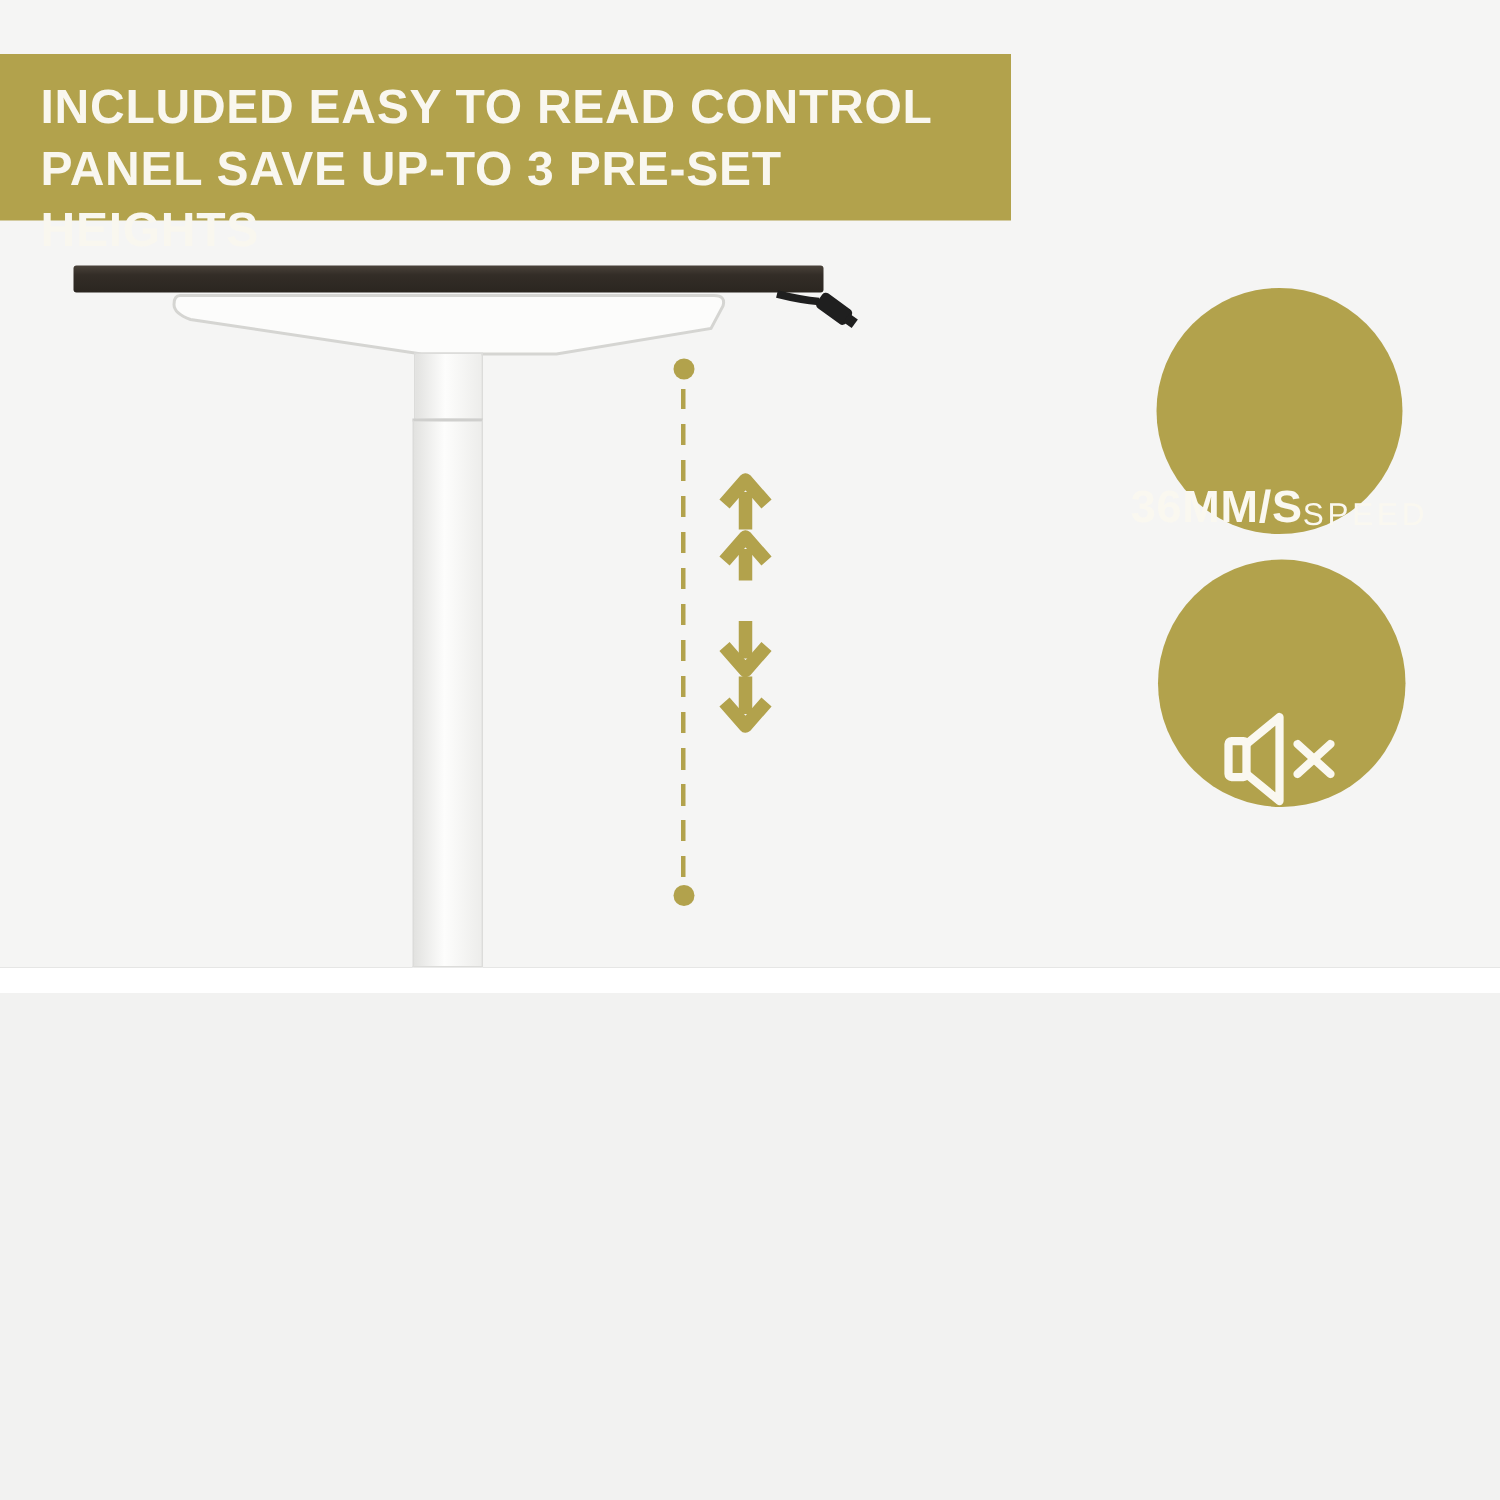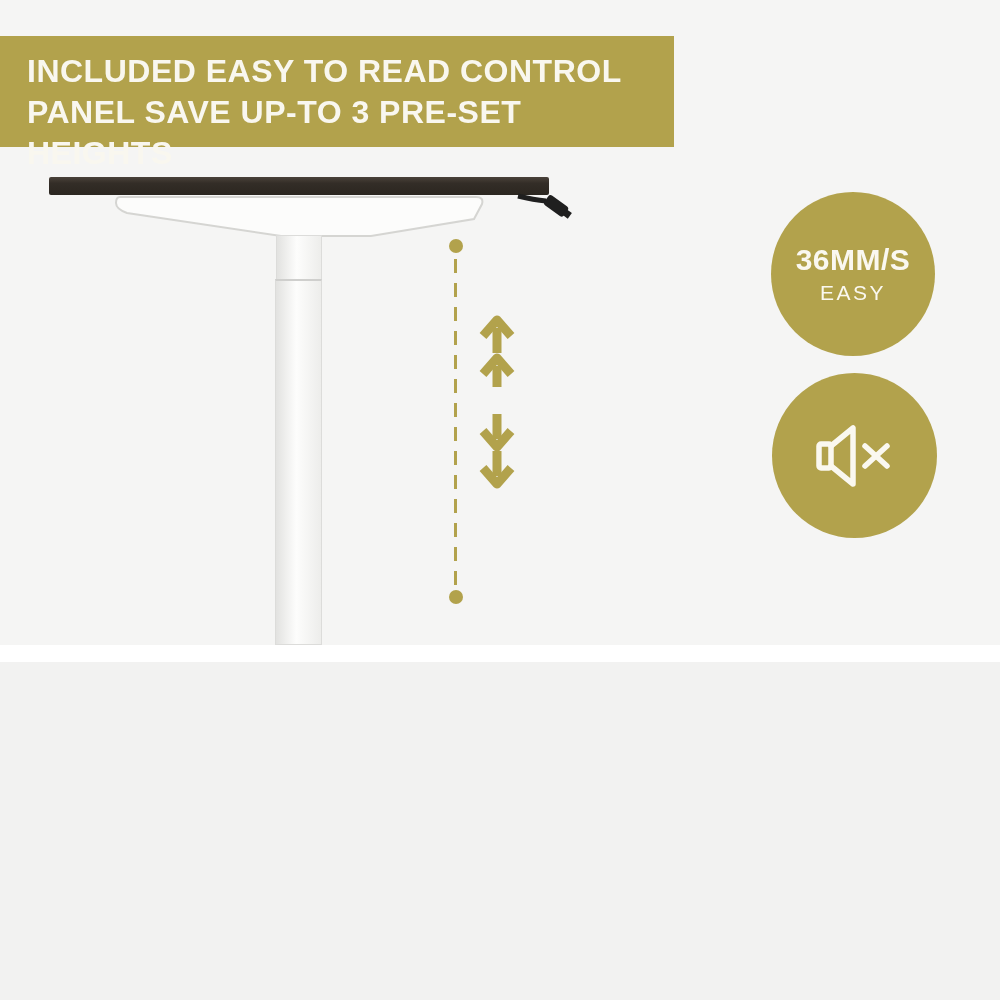--- a/index.html
+++ b/index.html
@@ -25,21 +25,21 @@
   .col-upper{position:absolute;left:276px;top:235px;width:46px;height:45px;}
   .col-lower{position:absolute;left:275px;top:279px;width:47px;height:366px;border-top:2px solid #cfcfcd;}
 
   
   .measure-line{position:absolute;left:454px;top:259px;width:3px;height:330px;
     background:repeating-linear-gradient(180deg,#b2a24c 0 14px,transparent 14px 24px);}
   .measure-dot{position:absolute;width:14px;height:14px;border-radius:50%;background:#b2a24c;}
 
   
   .badge-circle{position:absolute;border-radius:50%;background:#b2a24c;display:flex;
-    flex-direction:column;align-items:center;justify-content:center;color:#faf8f0;}
+    flex-direction:row;align-items:flex-end;justify-content:center;color:#faf8f0;}
   .badge-speed{left:771px;top:192px;width:164px;height:164px;}
   .badge-quiet{left:772px;top:373px;width:165px;height:165px;}
   .badge-speed .v{font-size:30px;font-weight:bold;letter-spacing:.5px;}
   .badge-speed .l{font-size:21px;letter-spacing:2.5px;margin-top:4px;}
 </style>
 </head>
 <body>
 
 <div class="page">
 
@@ -77,21 +77,21 @@
       <path d="M18,74 L32,58 L46,74"></path>
         <path d="M32,66 L32,87"></path>
       <path d="M32,114 L32,139"></path>
         <path d="M18,131 L32,147 L46,131"></path>
       <path d="M32,151 L32,176"></path>
         <path d="M18,168 L32,184 L46,168"></path>
     </svg>
 
     <div class="badge-circle badge-speed">
       <span class="v">36MM/S</span>
-      <span class="l">EASY</span>
+      <span class="l">SPEED</span>
     </div>
 
     <div class="badge-circle badge-quiet">
       <svg width="84" height="64" viewBox="0 0 84 64" stroke="#faf8f0" stroke-width="5.5" fill="none" stroke-linejoin="round" stroke-linecap="round">
         <rect x="6" y="20" width="12" height="24" rx="2"></rect>
         <path d="M18,22 L40,4 L40,60 L18,42"></path>
         <path d="M52,22 L74,42"></path>
           <path d="M74,22 L52,42"></path>
       </svg>
     </div>

